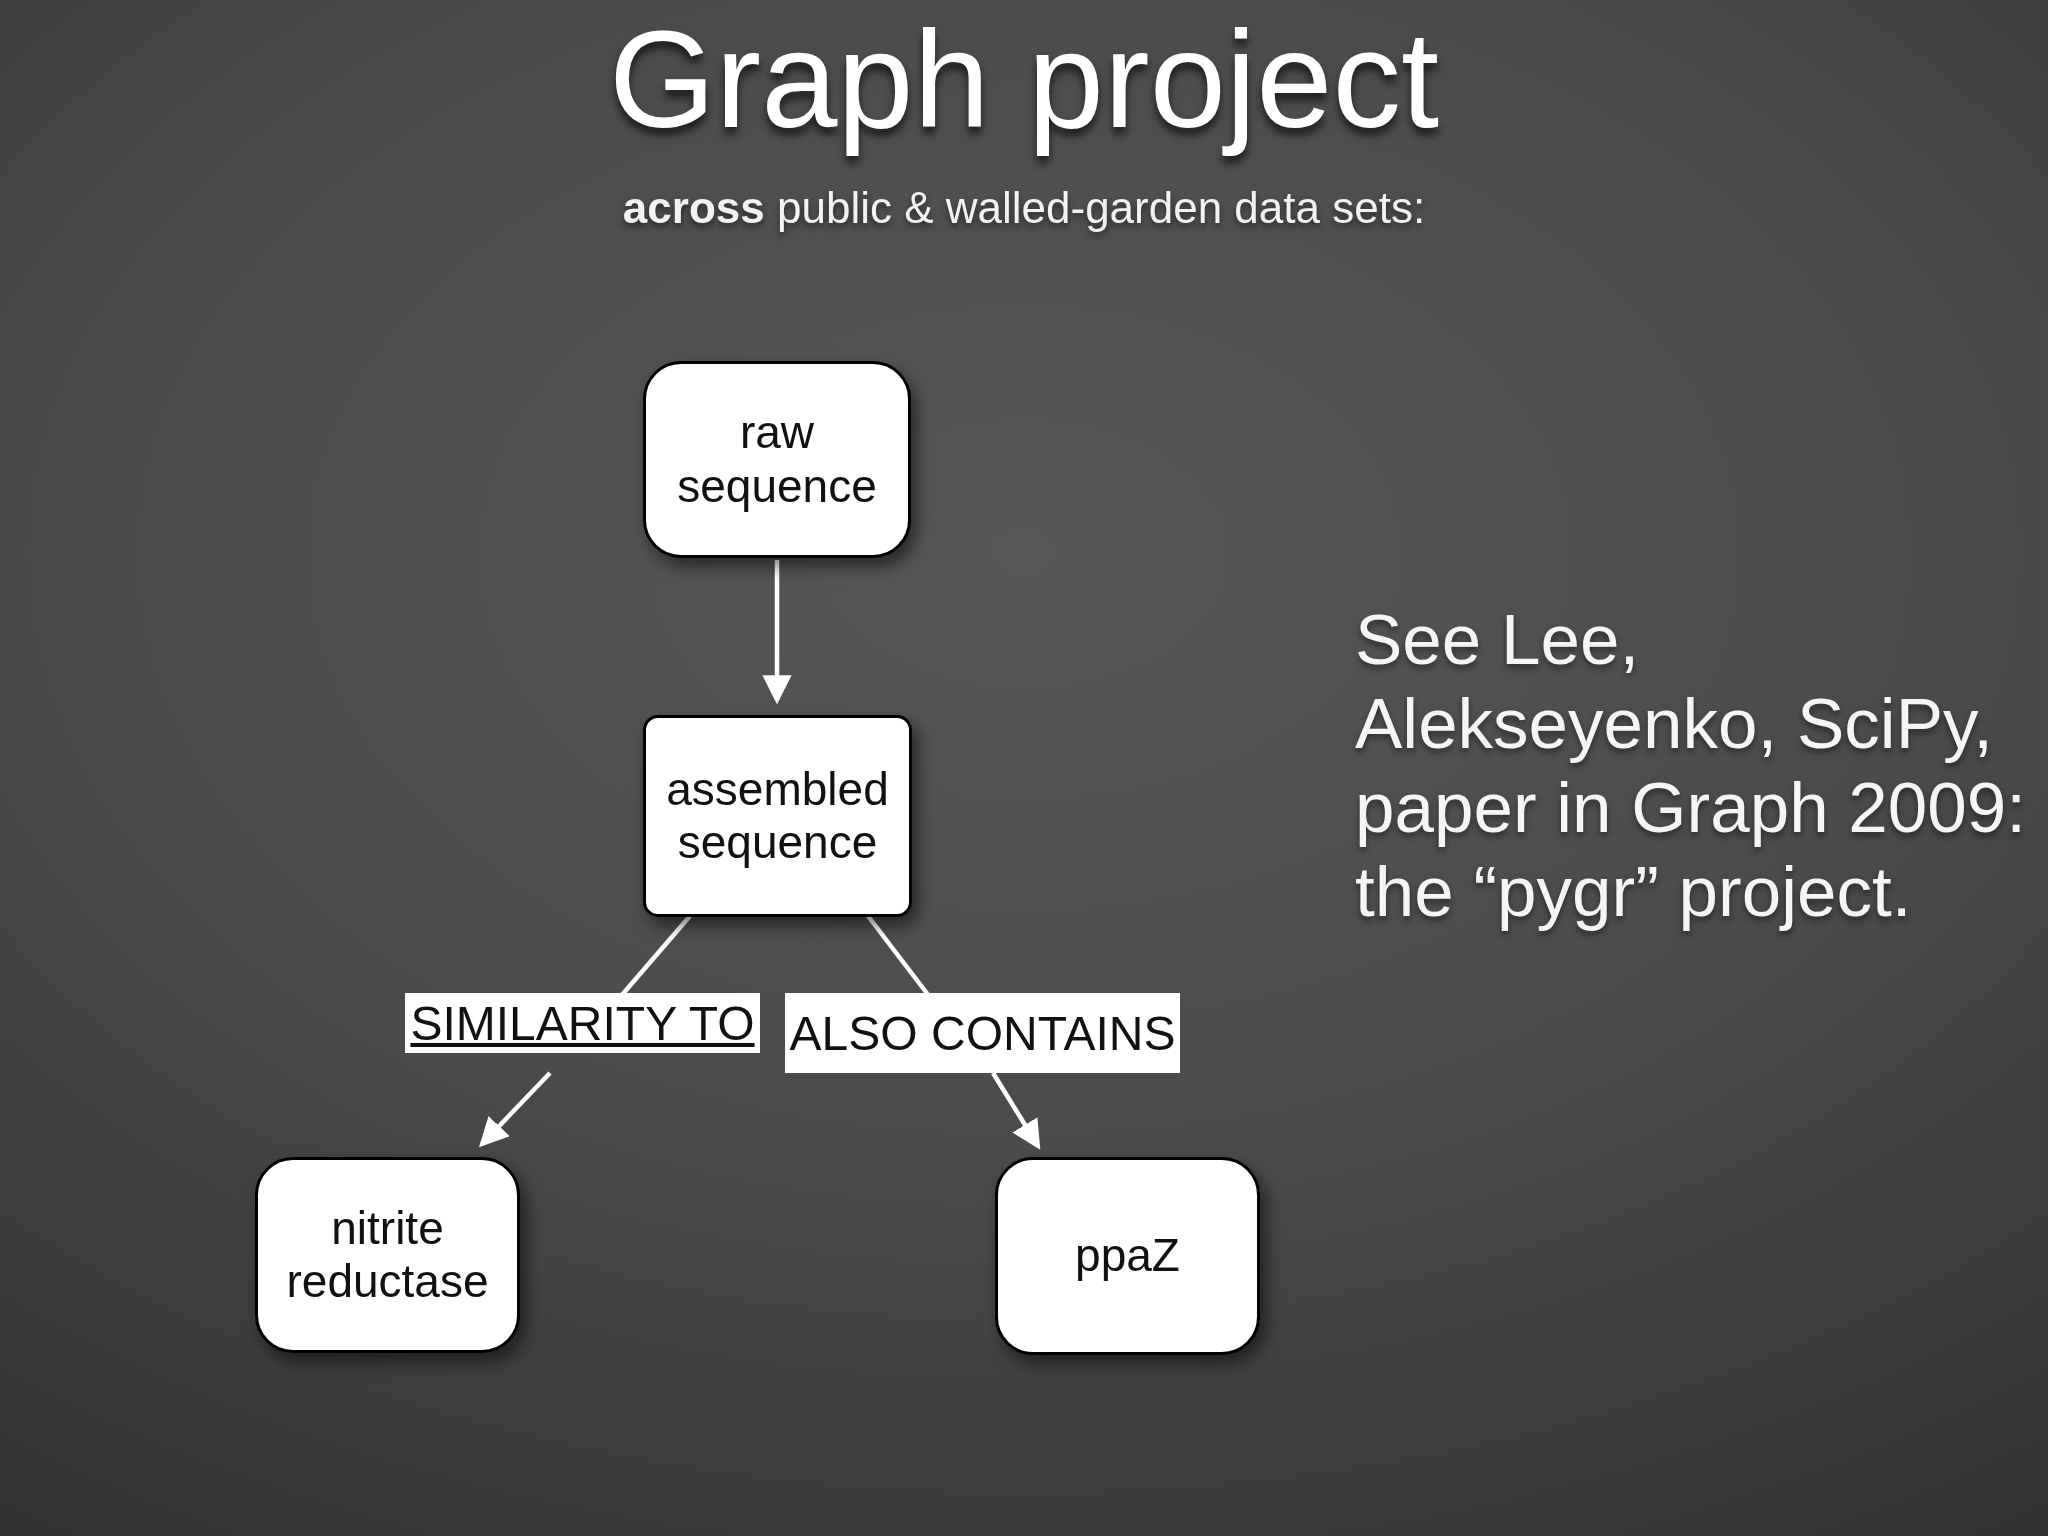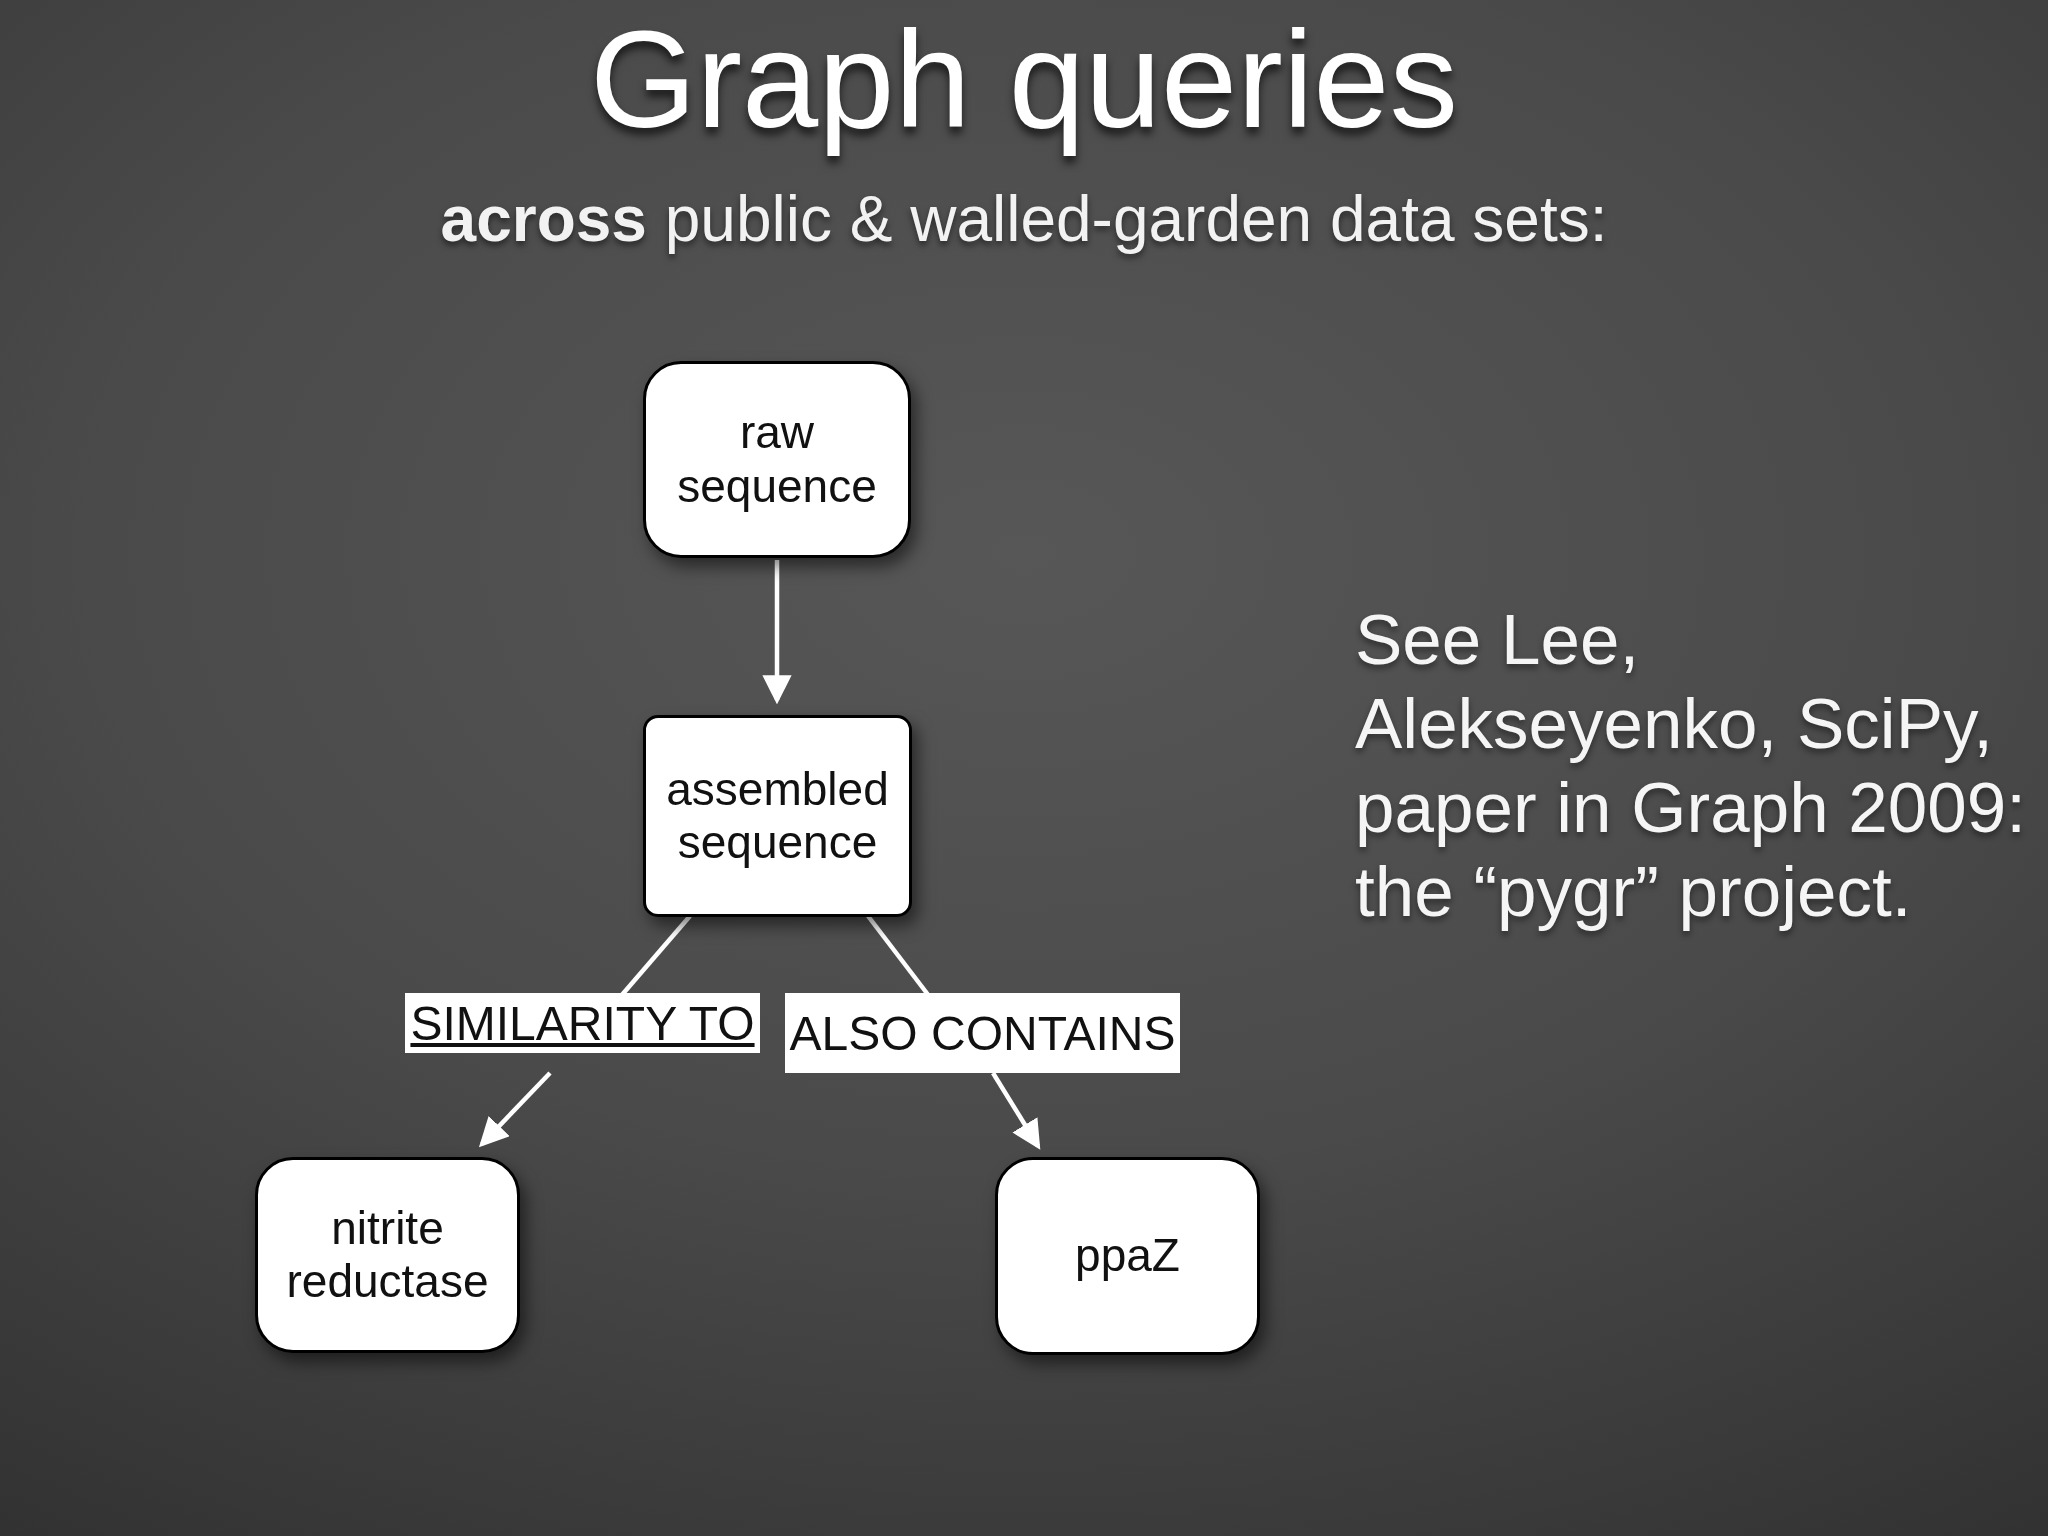--- a/index.html
+++ b/index.html
@@ -33,21 +33,21 @@
     color: var(--text-light, #ffffff);
     text-shadow: 0 7px 9px rgba(0,0,0,0.65);
     margin: 0;
   }
   .subtitle {
     position: absolute;
     top: 184px;
     left: 0;
     width: 2048px;
     text-align: center;
-    font-size: 64px;
+    font-size: 44px;
     line-height: 1.1;
     color: #f2f2f2;
     text-shadow: 0 4px 6px rgba(0,0,0,0.5);
   }
   .subtitle .bold { font-weight: bold; }
 
   .edges-layer {
     position: absolute;
     left: 0;
     top: 0;
@@ -101,21 +101,21 @@
     line-height: 84px;
     color: #f5f5f5;
     text-shadow: 0 4px 6px rgba(0,0,0,0.45);
   }
 </style>
 </head>
 <body>
 
 <div class="slide">
 
-  <h1 class="title">Graph queries</h1>
+  <h1 class="title">Graph project</h1>
 
   <div class="subtitle"><span class="bold">across</span><span> public &amp; walled-garden data sets:</span></div>
 
   <svg class="edges-layer" width="2048" height="1536" viewBox="0 0 2048 1536" xmlns="http://www.w3.org/2000/svg">
     <defs>
       <marker id="arrowhead" viewBox="0 0 10 10" refX="8.5" refY="5" markerWidth="6.5" markerHeight="6.5" orient="auto-start-reverse">
         <path d="M 0 0 L 10 5 L 0 10 z" fill="#ffffff"></path>
       </marker>
     </defs>
     <line x1="777" y1="560" x2="777" y2="700" stroke="#ffffff" stroke-width="4.5" marker-end="url(#arrowhead)"></line>

